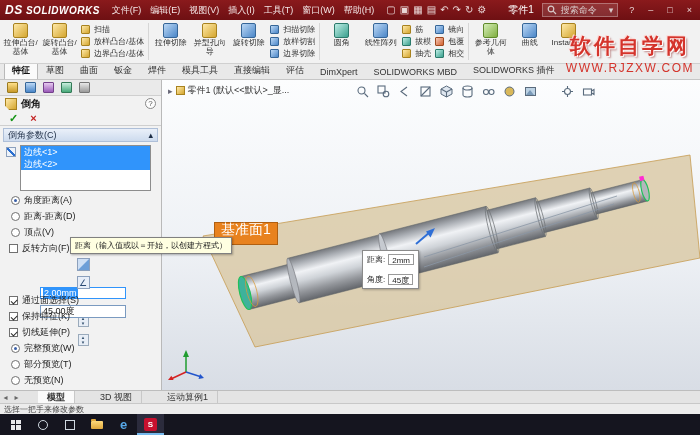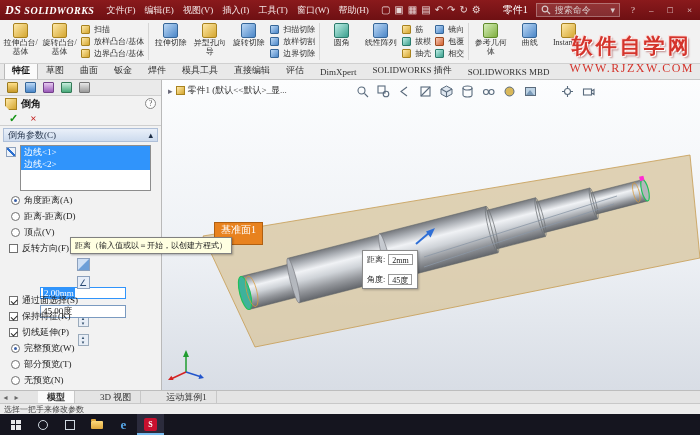--- a/index.html
+++ b/index.html
@@ -1,18 +1,18 @@
 <!DOCTYPE html>
 <html><head>
 <meta charset="utf-8">
 <style>
   html,body{margin:0;padding:0;background:#444;}
   *{box-sizing:border-box;}
   .screen{width:700px;height:435px;position:relative;overflow:hidden;background:#bef264;
-          font-family:Liberation Serif, serif;font-size:9px;color:#222;cursor:default;}
+          font-family:Liberation Sans, sans-serif;font-size:9px;color:#222;cursor:default;}
 
   
   .titlebar{height:20px;background:linear-gradient(#8a1a1c,#6e1013);display:flex;align-items:center;
             padding:0 5px;color:#eee;gap:8px;position:relative;}
   .logo{font-weight:bold;font-size:10px;color:#fff;font-style:italic;letter-spacing:.5px;white-space:nowrap;}
   .logo .ds{font-size:12px;}
   .menubar{display:flex;gap:1px;}
   .menu-item{padding:2px 4px;font-size:9px;color:#f3e6e6;white-space:nowrap;}
   .tbar-icons{display:flex;gap:4px;align-items:center;color:#e9d6d6;font-size:10px;}
   .tbar-icons span{line-height:10px;}
@@ -94,21 +94,21 @@
   
   .viewport{flex:1;position:relative;overflow:hidden;
             background:linear-gradient(180deg,#fcfdfe 0%,#eef1f5 55%,#d8dde5 100%);}
   .scene-svg{position:absolute;left:0;top:0;z-index:1;}
   .vp-tree{position:absolute;top:4px;left:6px;display:flex;align-items:center;gap:3px;z-index:10;color:#333;}
   .part-cube{width:9px;height:9px;background:linear-gradient(135deg,#ffe9a8,#d4a62f);border:1px solid #a8821f;}
   .vp-toolbar{position:absolute;top:4px;left:193px;display:flex;gap:6px;align-items:center;z-index:10;}
   .vp-tool{width:15px;height:15px;display:flex;align-items:center;justify-content:center;}
   .vp-gap{width:10px;}
   .plane-label{position:absolute;left:52px;top:142px;z-index:4;background:#e8821e;color:#fff;
-               padding:0 6px;height:23px;line-height:13px;border:1px solid #b05f10;font-size:10px;}
+               padding:0 6px;height:23px;line-height:13px;border:1px solid #b05f10;font-size:14px;}
   .callout{position:absolute;left:200px;top:170px;z-index:5;background:#fff;border:1px solid #8a8a8a;
            padding:3px 4px;display:flex;flex-direction:column;gap:9px;box-shadow:1px 1px 2px rgba(0,0,0,.25);}
   .callout-row{display:flex;align-items:center;gap:3px;font-size:8px;white-space:nowrap;}
   .callout-val{background:#fff;border:1px solid #9a9a9a;padding:0 3px;min-width:24px;height:11px;line-height:11px;}
 
   .watermark{position:absolute;top:32px;right:6px;z-index:90;text-align:center;color:#d4342c;}
   .watermark .l1{font-size:21px;font-weight:bold;letter-spacing:3px;
                  text-shadow:1px 1px 0 #fff,-1px -1px 0 #ffd9d6,2px 2px 2px rgba(120,0,0,.45);}
   .watermark .l2{font-size:12px;letter-spacing:1.5px;margin-top:1px;}
 
@@ -285,22 +285,22 @@
   <div class="cmdtabs">
     <div class="cmdtab active">特征</div>
     <div class="cmdtab">草图</div>
     <div class="cmdtab">曲面</div>
     <div class="cmdtab">钣金</div>
     <div class="cmdtab">焊件</div>
     <div class="cmdtab">模具工具</div>
     <div class="cmdtab">直接编辑</div>
     <div class="cmdtab">评估</div>
     <div class="cmdtab">DimXpert</div>
+    <div class="cmdtab">SOLIDWORKS MBD</div>
     <div class="cmdtab">SOLIDWORKS 插件</div>
-    <div class="cmdtab">SOLIDWORKS MBD</div>
   </div>
 
   <div class="main">
 
     <div class="pm-panel">
       <div class="pm-tabs">
         <div class="pm-tab-icon pmt-1"></div>
         <div class="pm-tab-icon pmt-2"></div>
         <div class="pm-tab-icon pmt-3"></div>
         <div class="pm-tab-icon pmt-4"></div>

